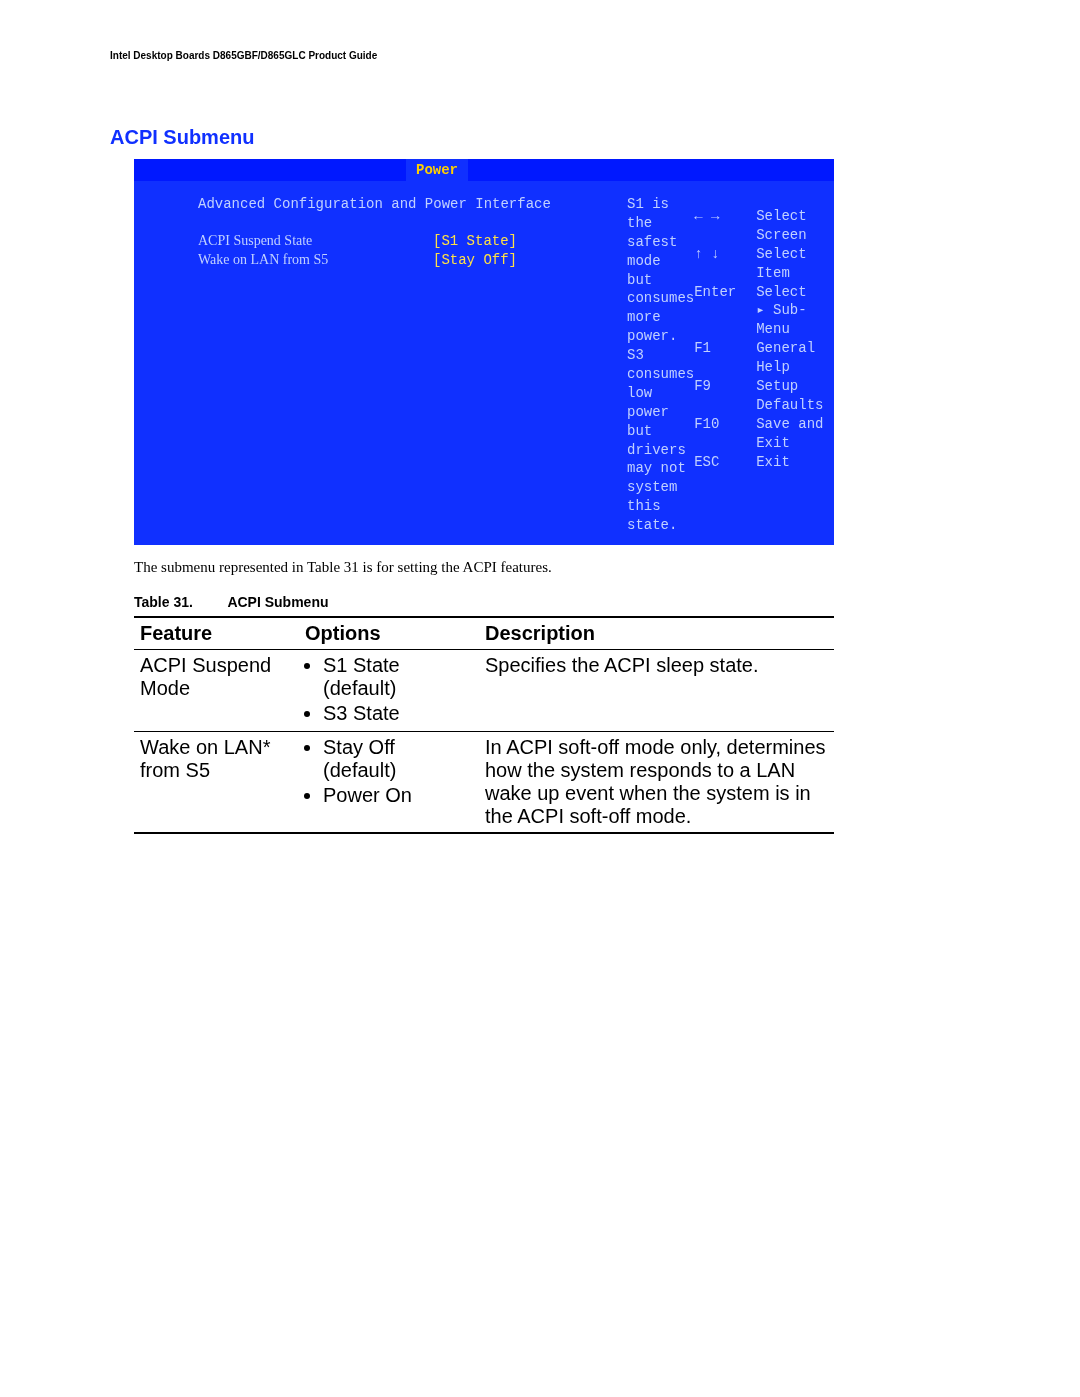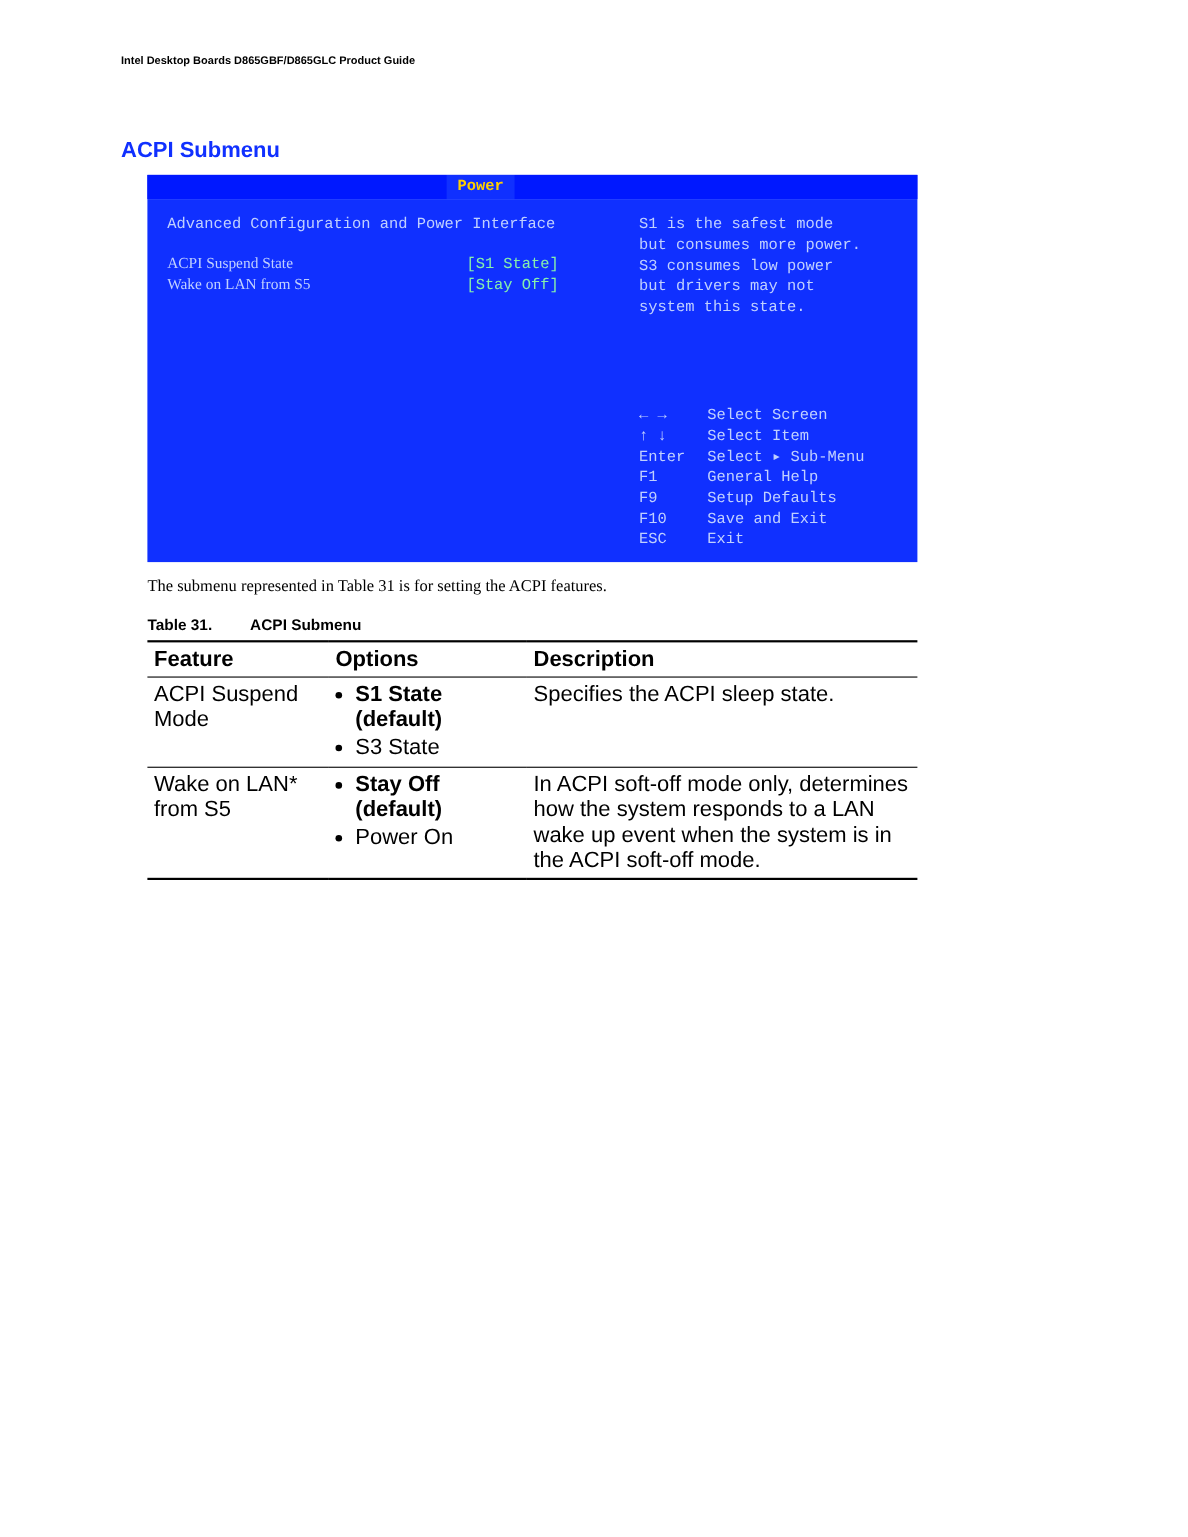--- a/index.html
+++ b/index.html
@@ -55,38 +55,39 @@
     padding: 2px 10px;
   }
   .bios-tab.tail { flex: 1; }
   .bios-tab.cap  { flex: 0 0 22px; background:#0018ff; }
 
   .bios-body {
     display: flex;
     background: #1030ff;
     color: #fff;
     min-height: 330px;
+    padding-left: 46px;
   }
   .bios-left {
     flex: 0 0 435px;
     padding: 14px 12px 10px 18px;
     box-sizing: border-box;
   }
   .bios-right {
     flex: 1;
     padding: 14px 12px 10px 12px;
     box-sizing: border-box;
     display: flex;
-    flex-direction: column;
+    flex-direction: row;
     justify-content: space-between;
   }
   .bios-left-title { color: #c0d0ff; margin-bottom: 18px; }
   .bios-row { display: flex; }
   .bios-row .k { flex: 0 0 235px; color: #c0d0ff; font-family: Liberation Serif, serif; }
-  .bios-row .v { color: #86efac; margin-left: 37px; }
+  .bios-row .v { color: #fde047; }
 
   .bios-help { color: #c0d0ff; }
   .bios-keys { color: #c0d0ff; margin-top: 12px; }
   .bios-keys .krow { display: flex; }
   .bios-keys .kk { flex: 0 0 62px; white-space: nowrap; }
 
   .caption-text {
     font-family: "Times New Roman", Times, serif;
     font-size: 15px;
     margin: 14px 0 18px 24px;
@@ -116,21 +117,21 @@
   }
   table.spec td {
     border-bottom: 1px solid #000;
     padding: 4px 6px;
     vertical-align: top;
   }
   table.spec td.opts ul,
   table.spec td.opts { }
   table.spec ul { margin: 0; padding-left: 18px; }
   table.spec li { margin: 0 0 2px 0; }
-  table.spec li .dflt { font-weight: bold; }
+  table.spec li .dflt { font-weight: normal; }
   table.spec tr.last td { border-bottom: 2px solid #000; }
   .col-feature { width: 165px; }
   .col-options { width: 180px; }
 
   .page-num {
     margin-top: 640px;
     font-size: 14px;
     text-align: right;
   }
 </style>

